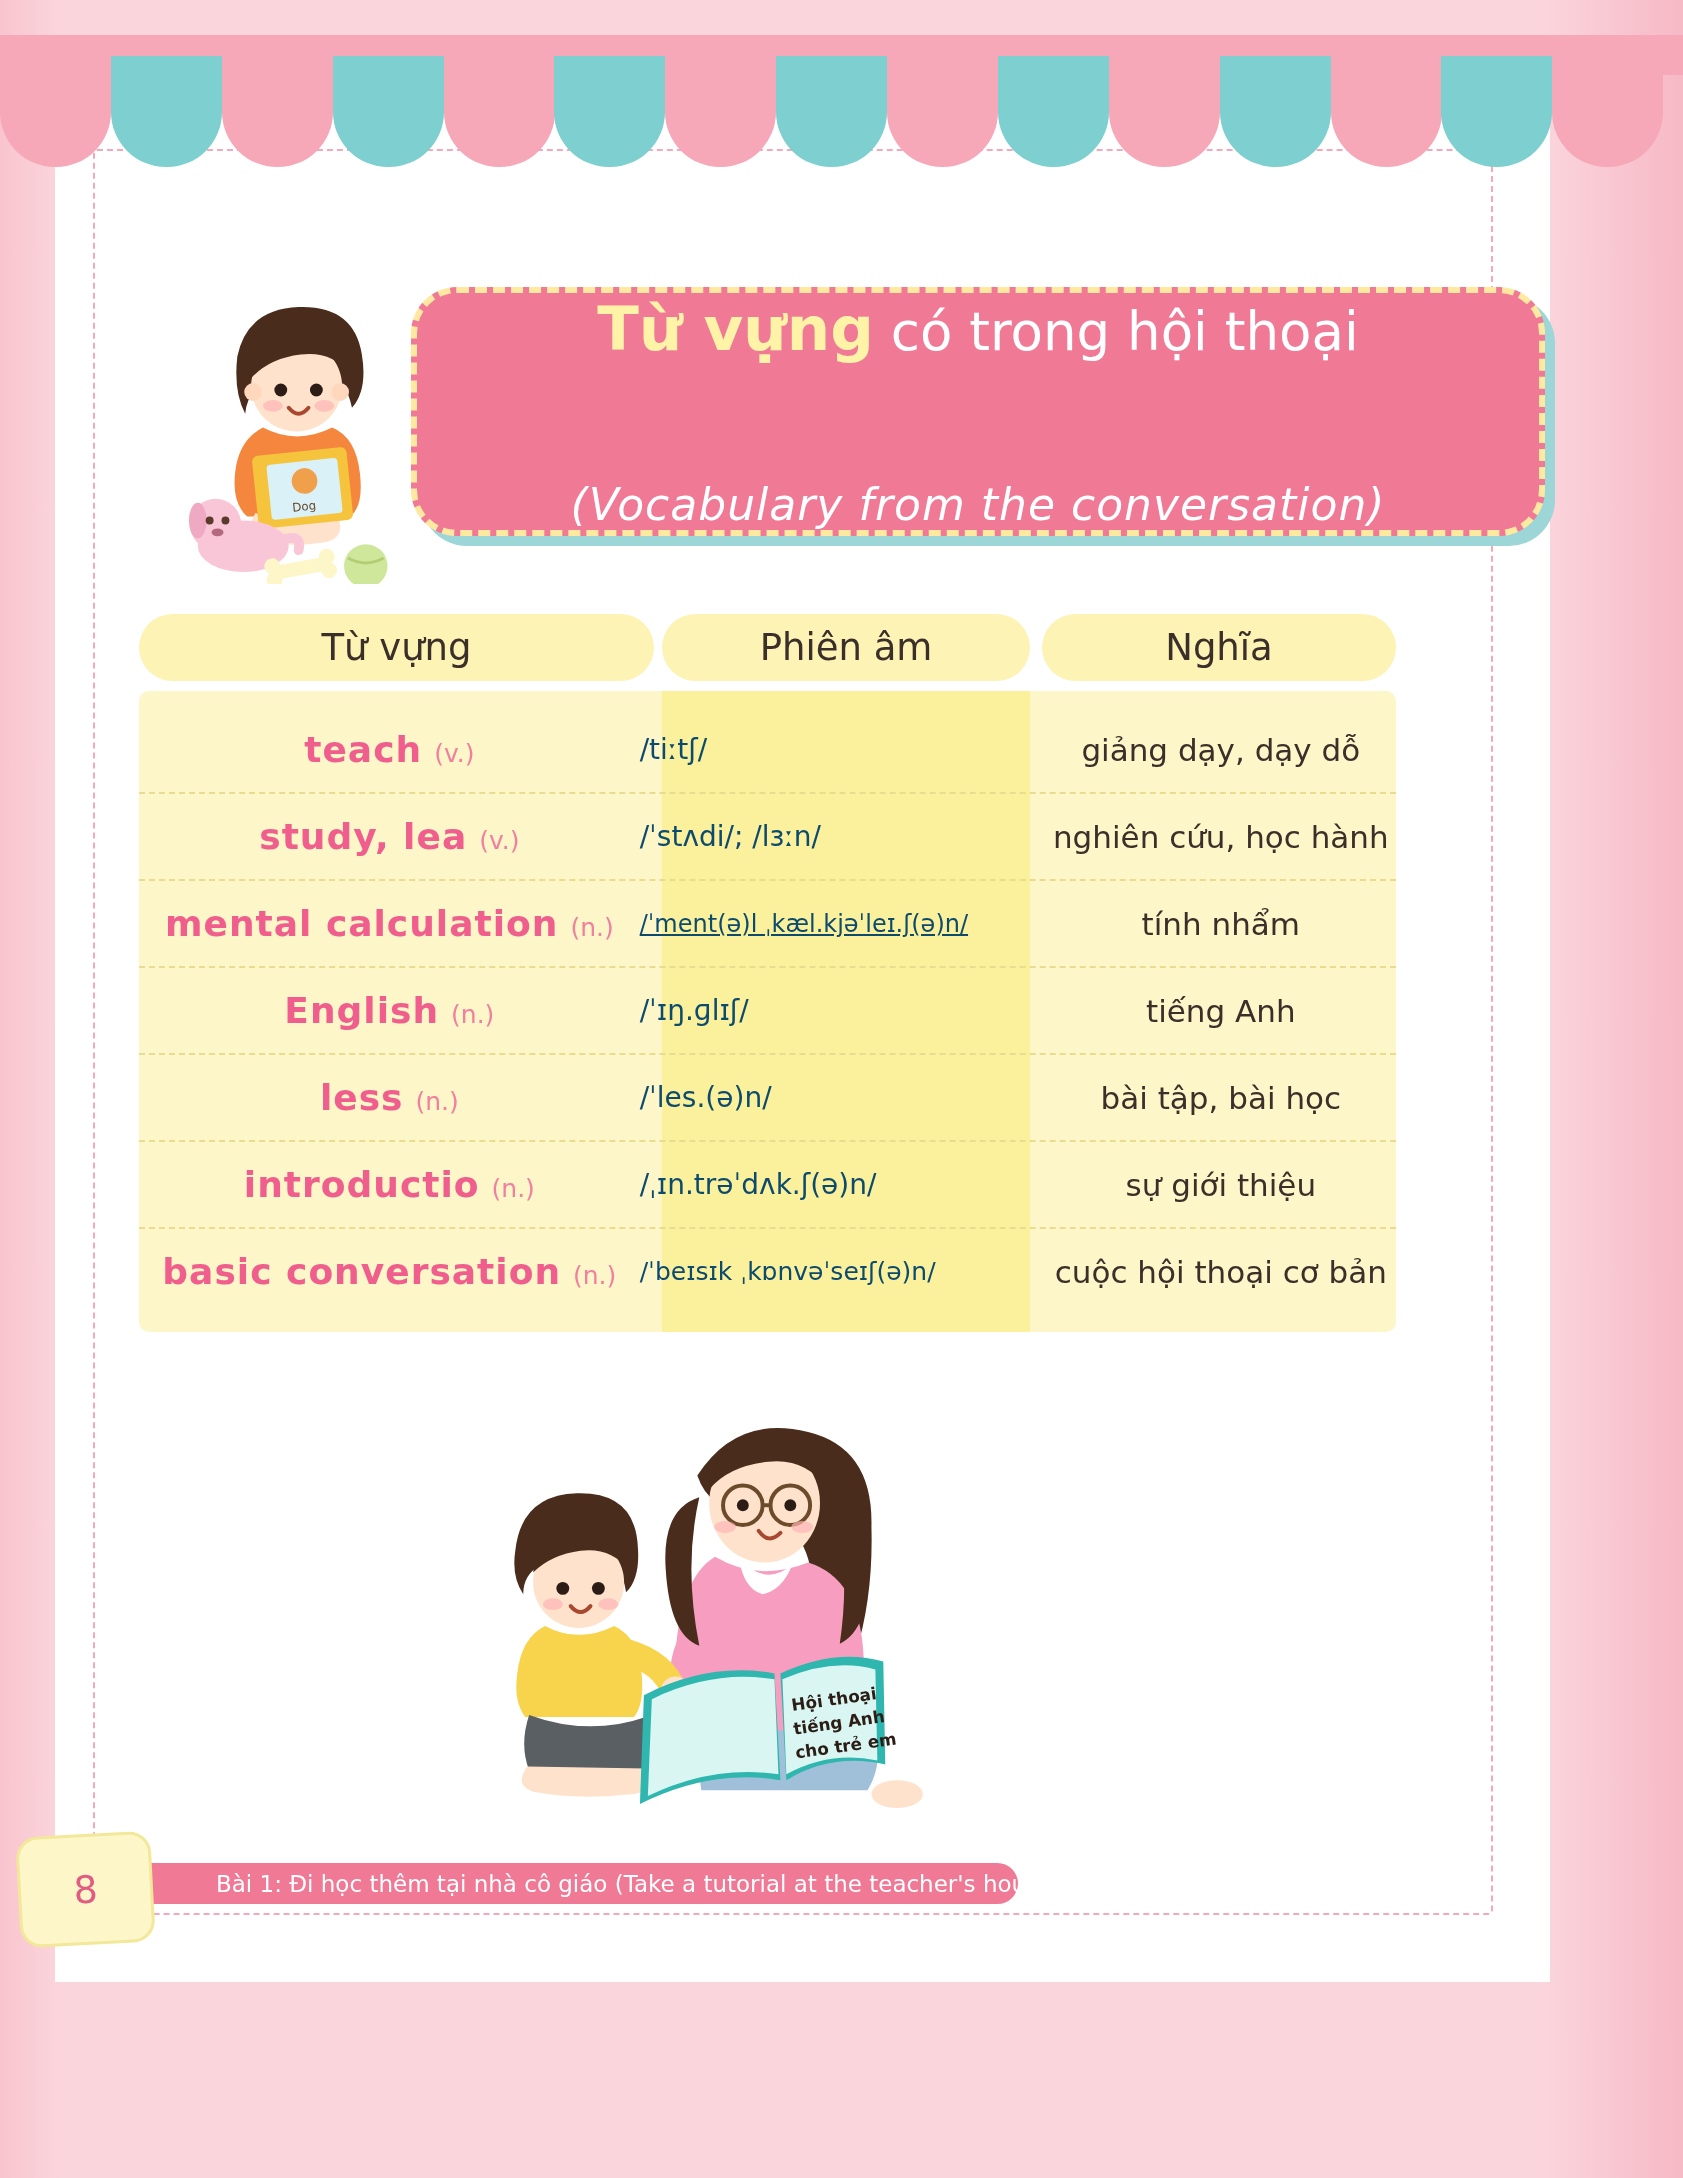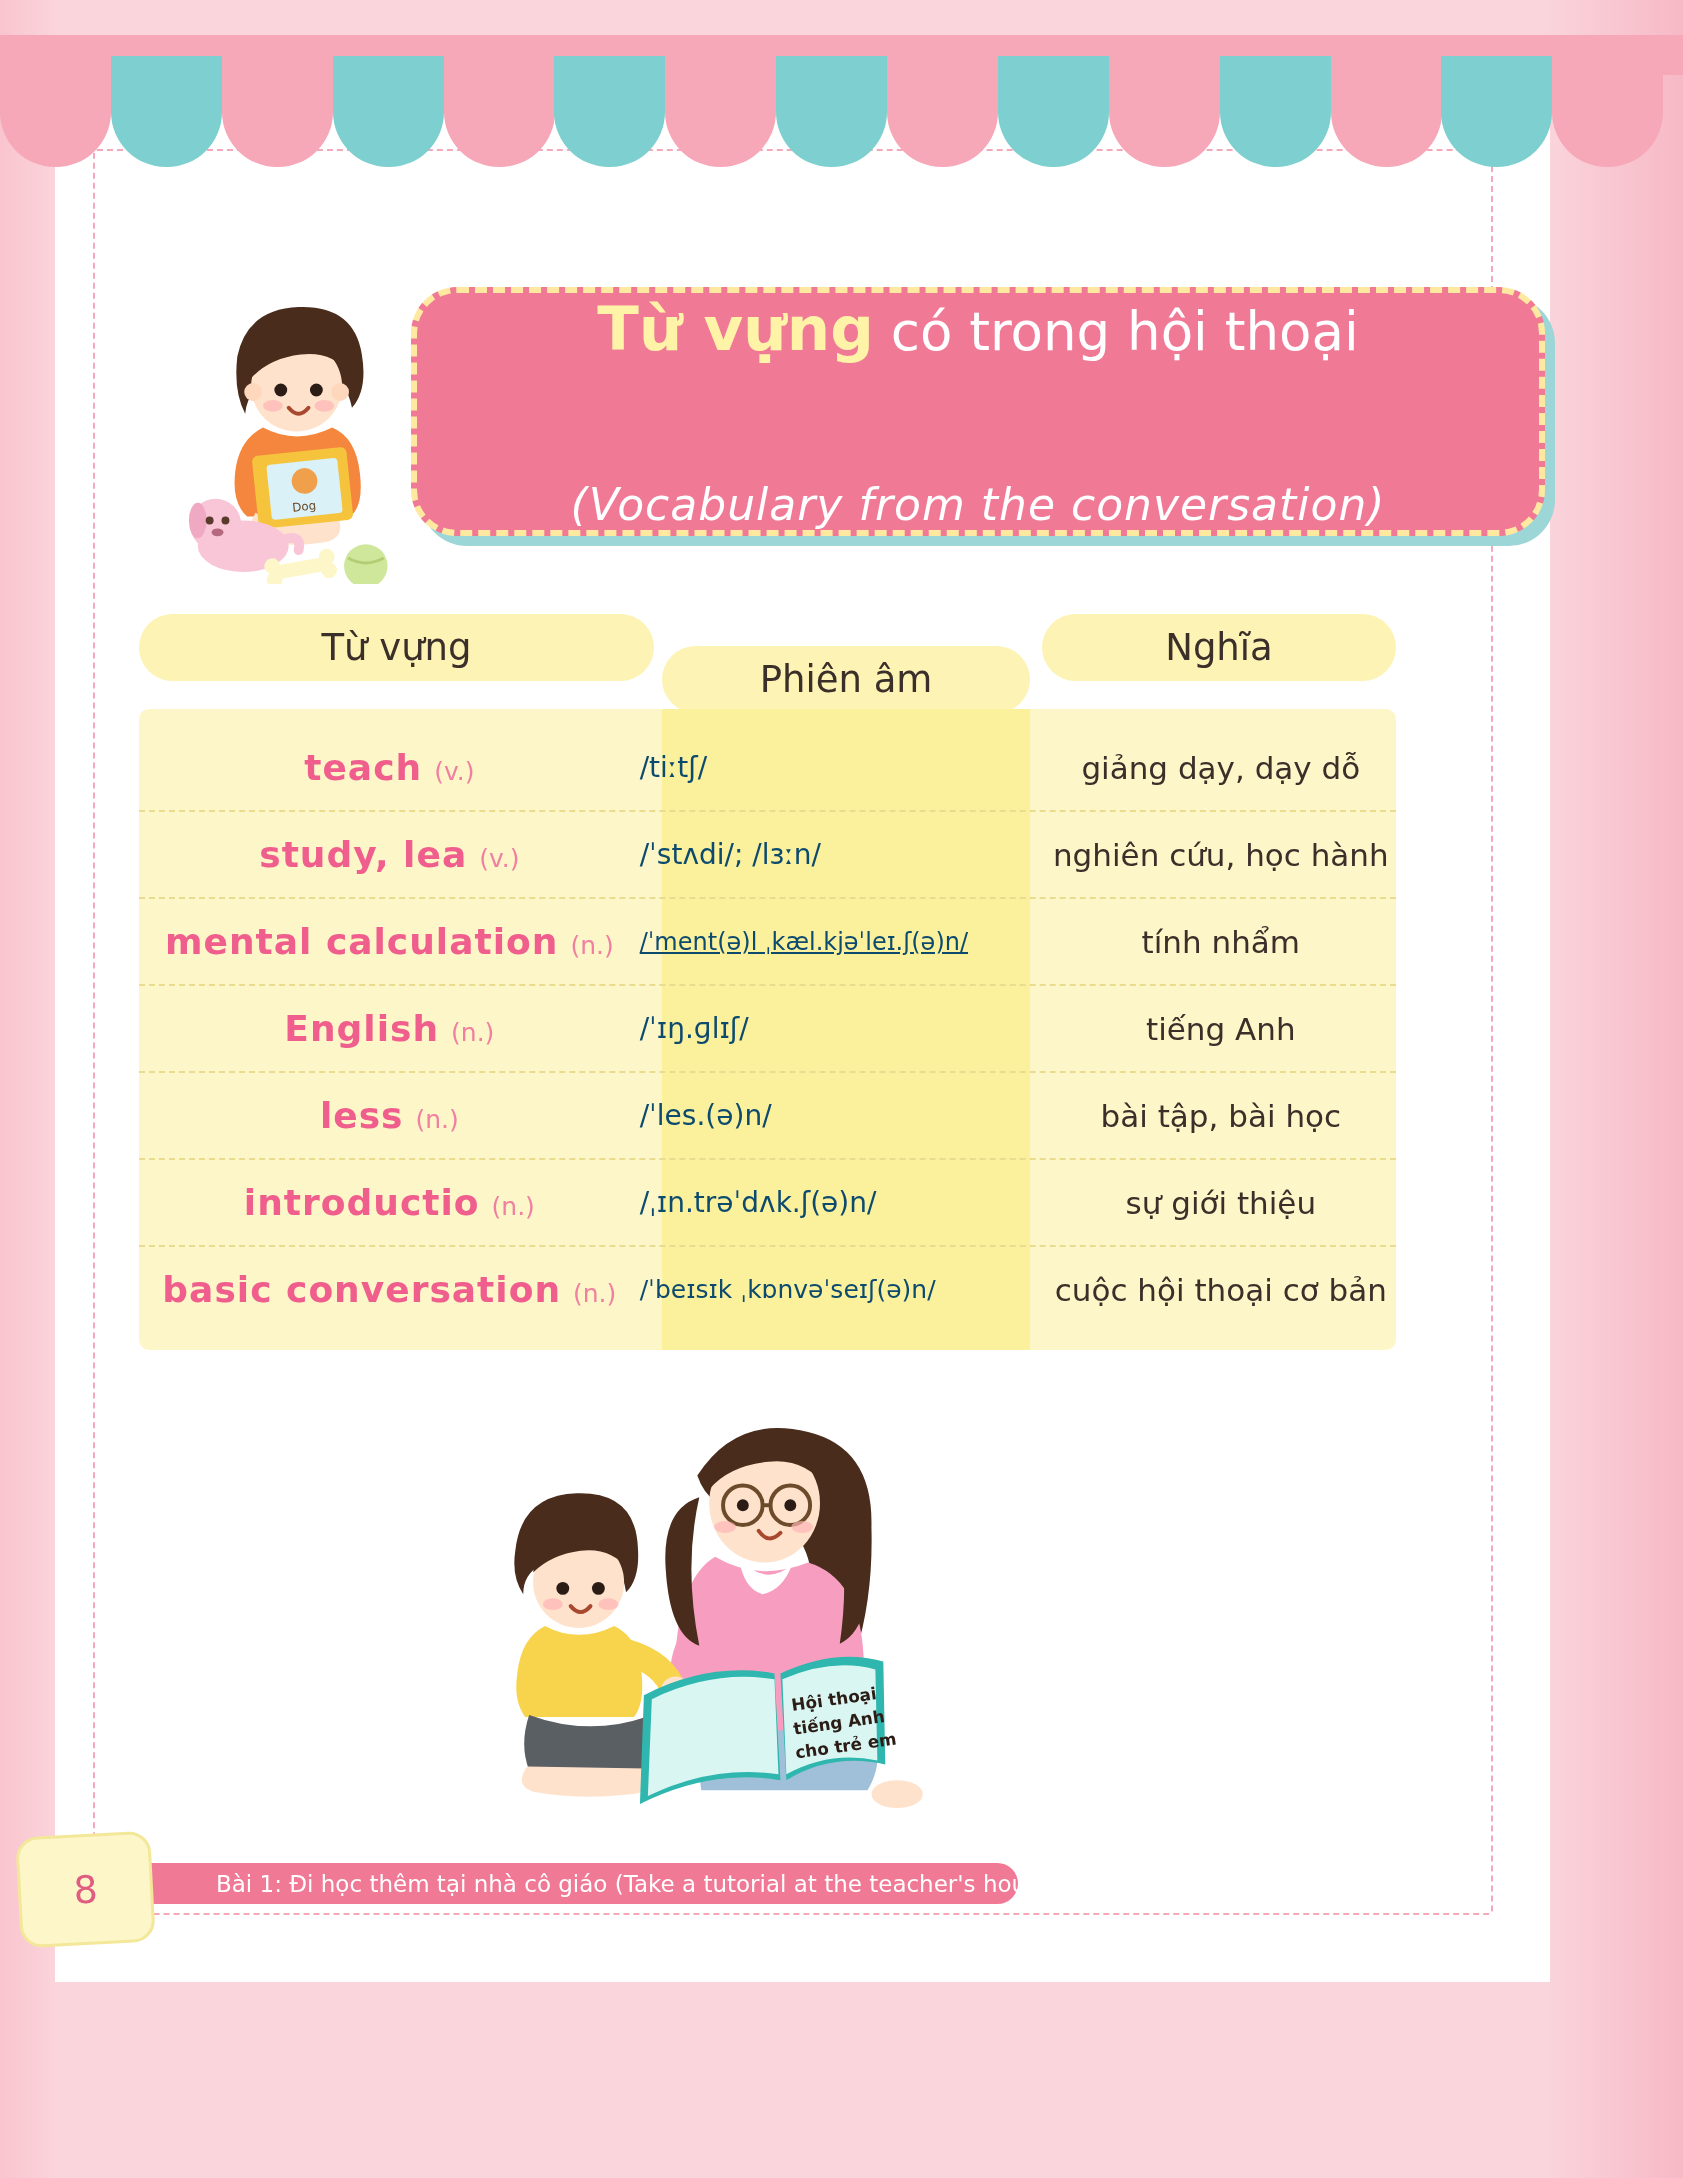--- a/index.html
+++ b/index.html
@@ -161,26 +161,25 @@
     height: 67px;
     background: #fdf3b4;
     border-radius: 34px;
     display: flex;
     align-items: center;
     justify-content: center;
     font-size: 37px;
     color: #3b2f2a;
   }
   .head-word  { left: 0px;   width: 515px; }
-  .head-pron  { left: 523px; width: 368px; margin-top: 32px; }
+  .head-pron  { left: 523px; width: 368px; }
   .head-mean  { left: 903px; width: 354px; }
 
   .table-body {
     position: relative;
-    margin-top: 18px;
     width: 1257px;
     background: #fdf6c8;
     border-radius: 10px;
     padding: 16px 0 18px 0;
     box-sizing: border-box;
   }
   
   .col-tint {
     position: absolute;
     left: 523px;

